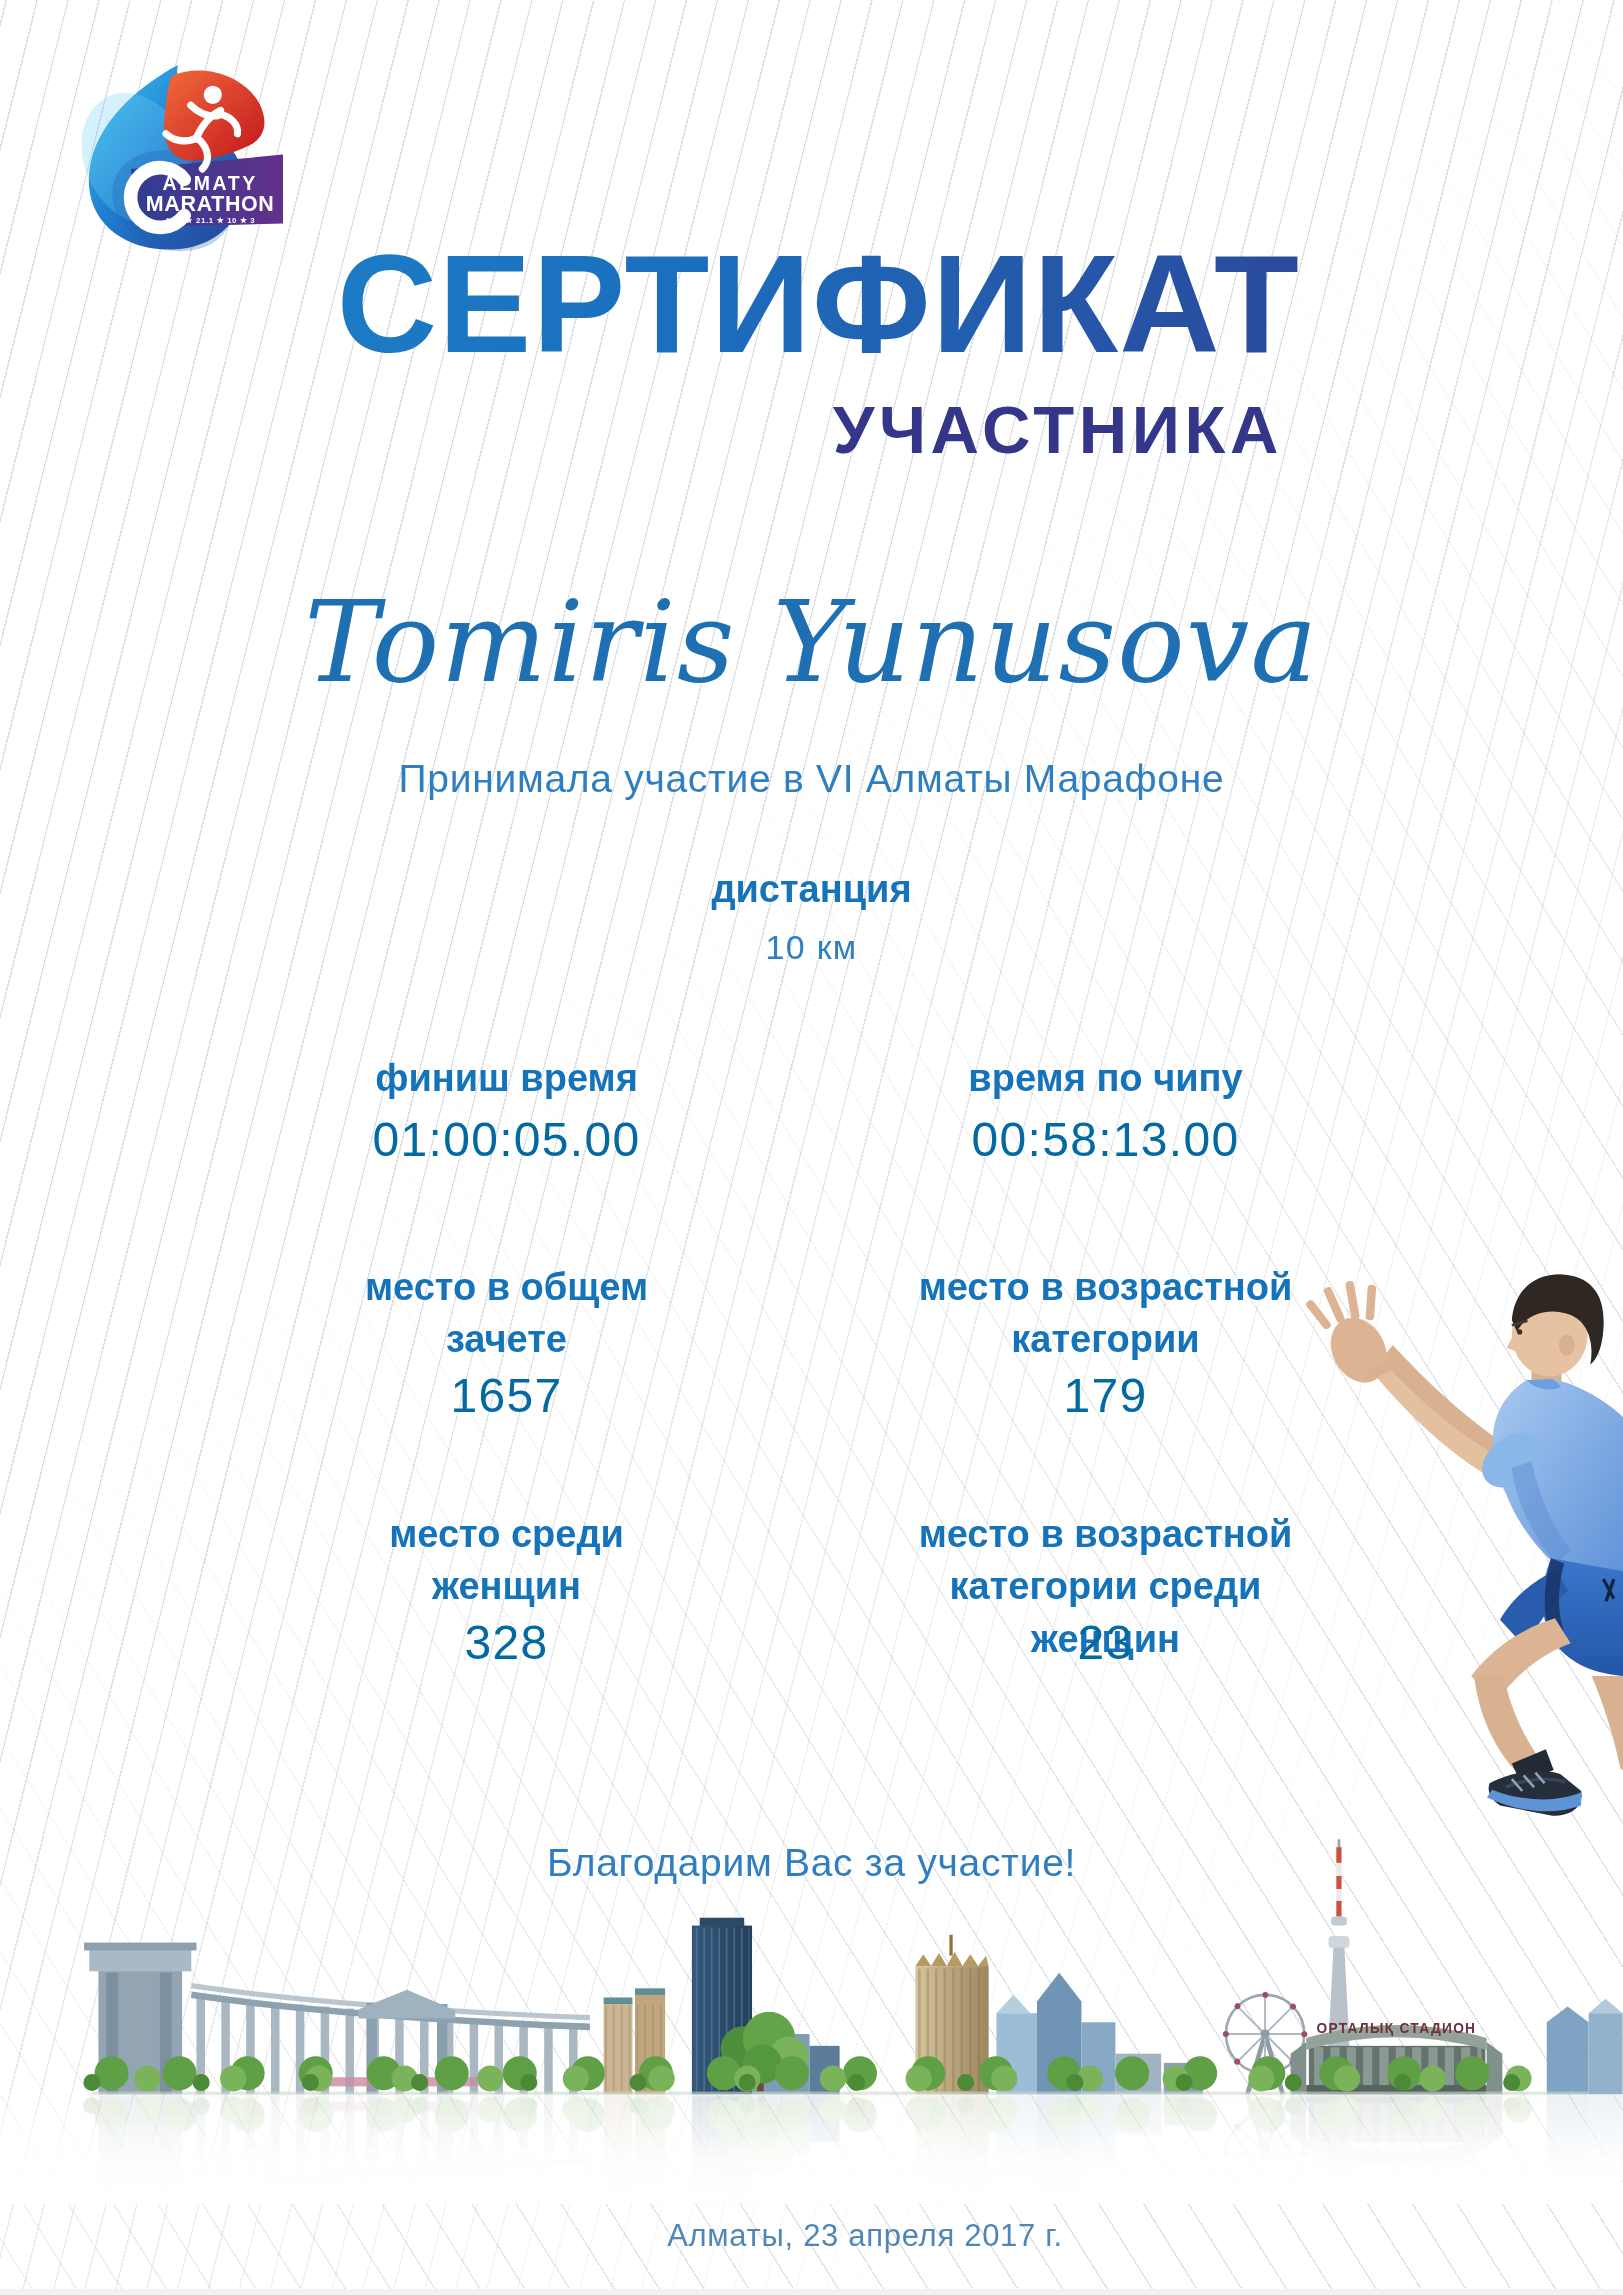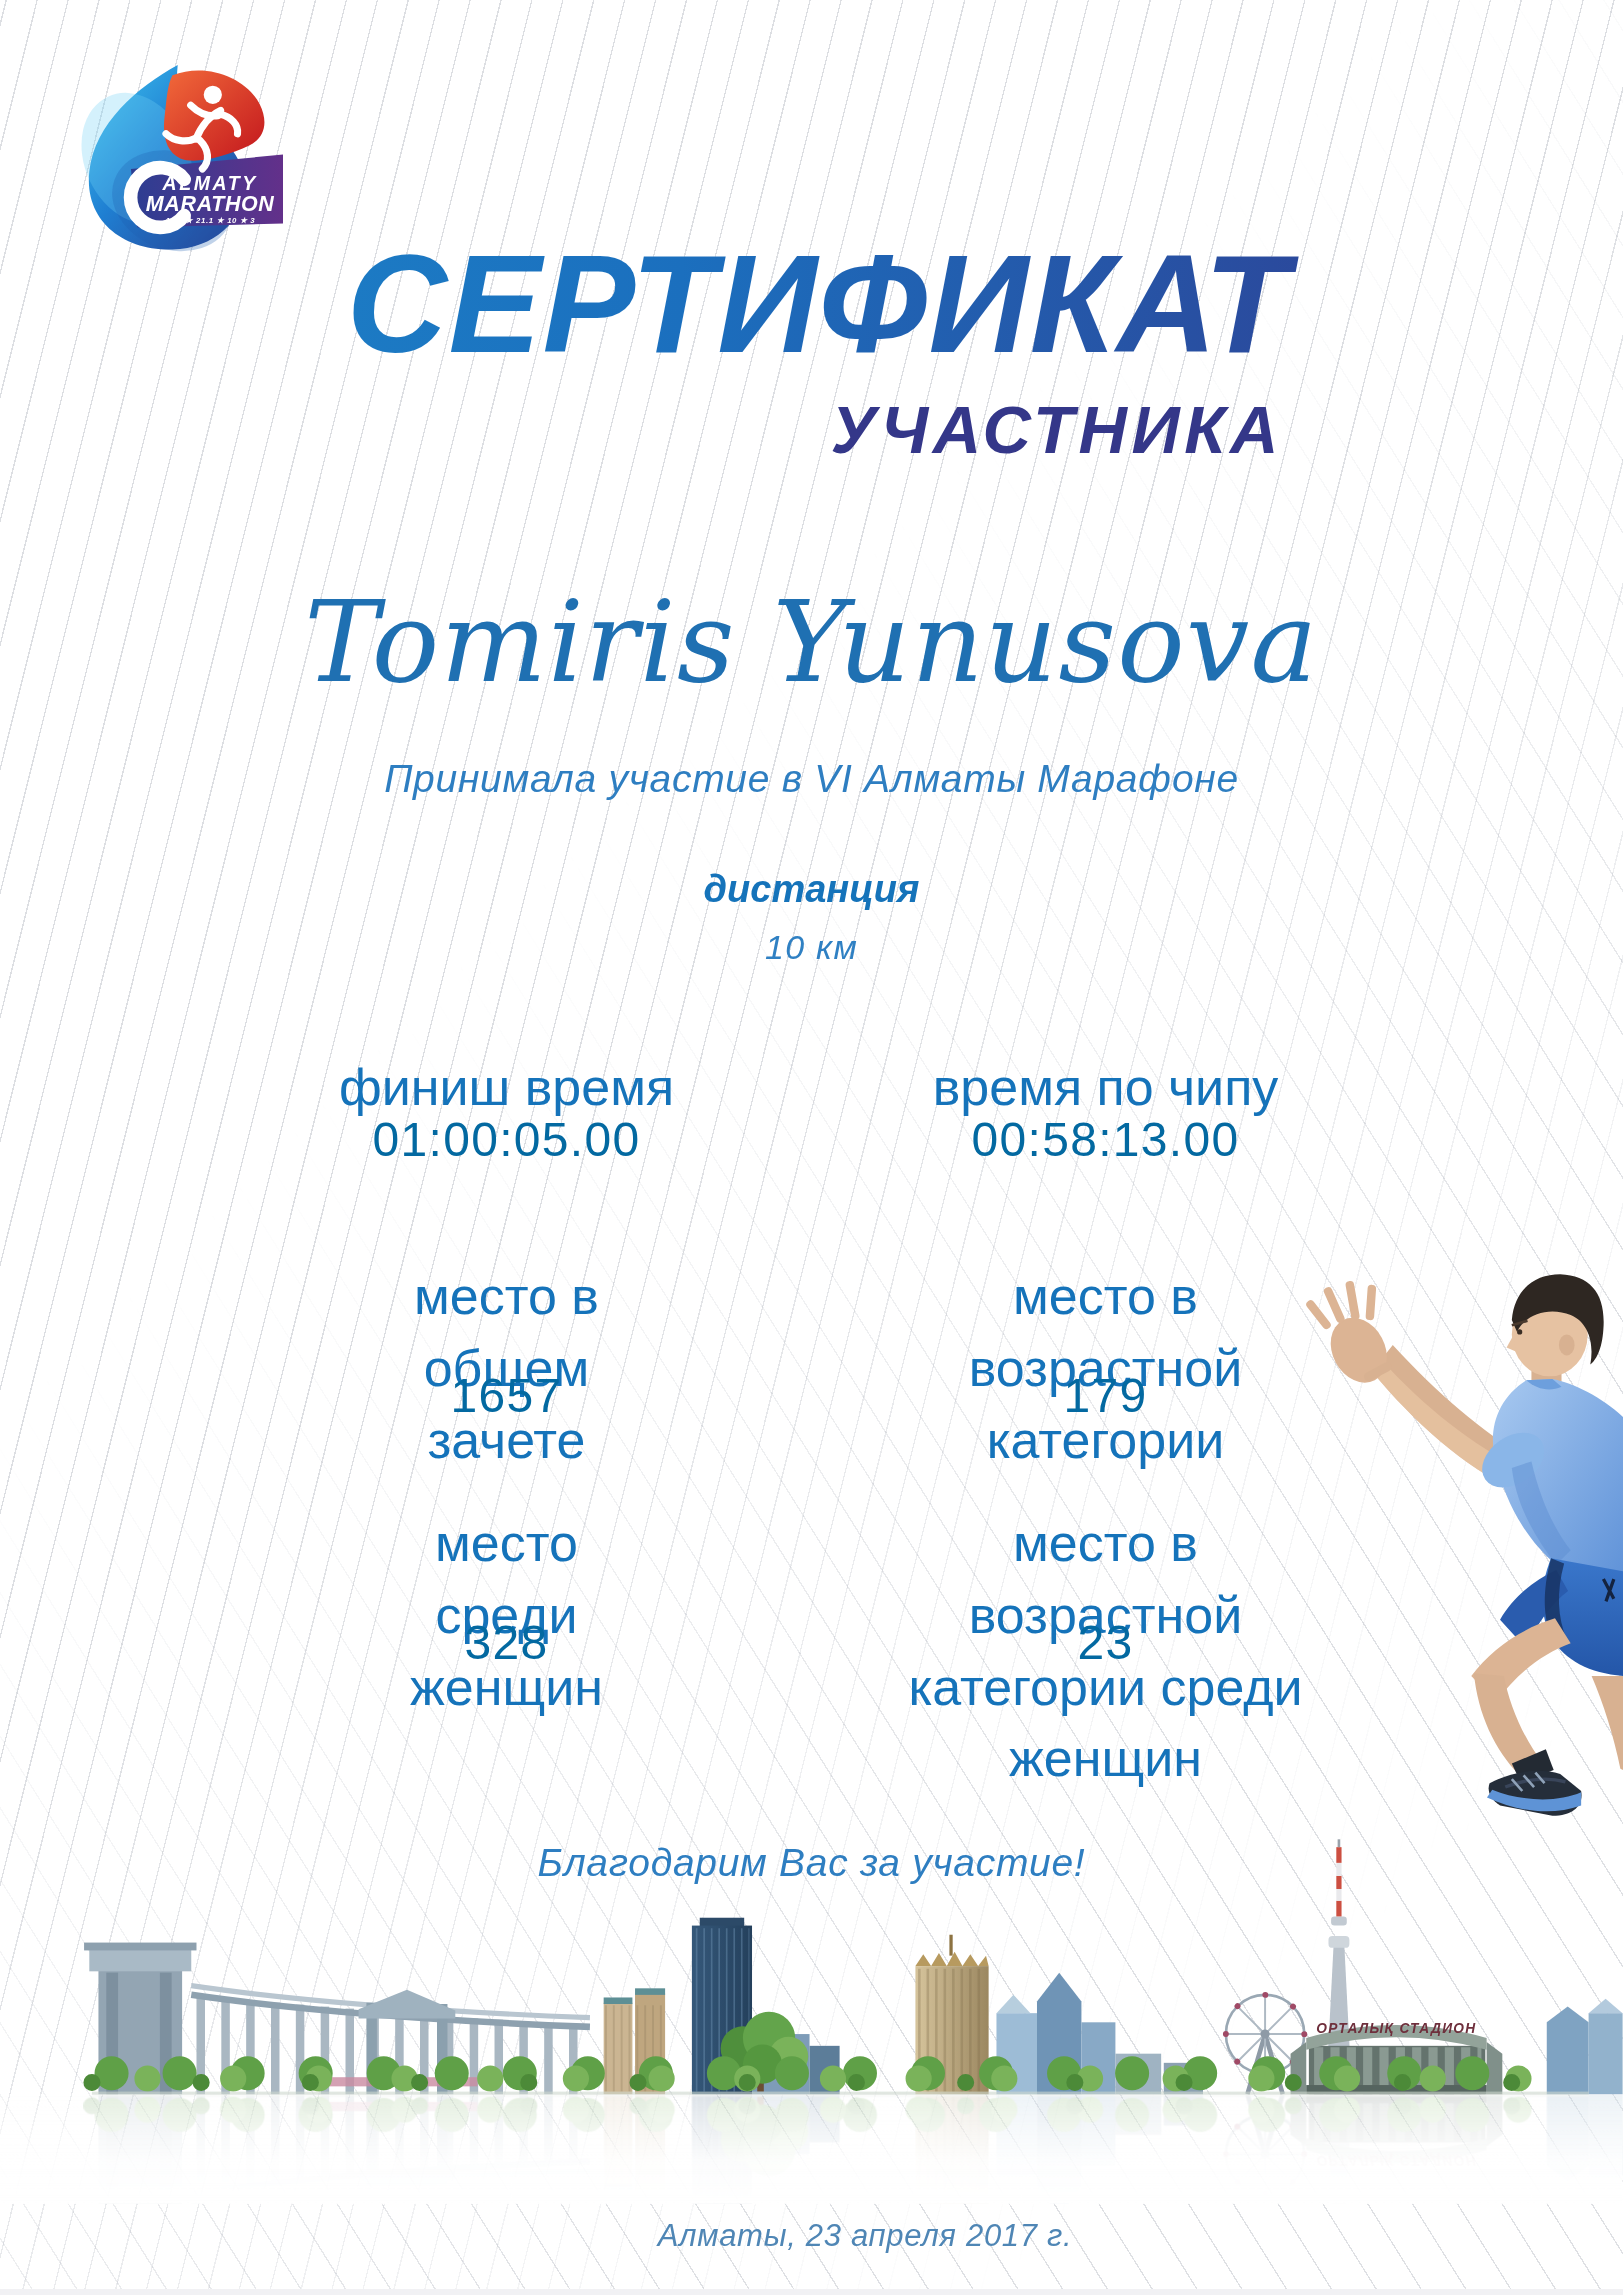--- a/index.html
+++ b/index.html
@@ -15,21 +15,21 @@
   .lines-a{
     background:repeating-linear-gradient(104deg, rgba(148,154,166,0.32) 0 1.3px, transparent 1.3px 30px);
     -webkit-mask-image:linear-gradient(135deg,#000 45%,transparent 80%);
             mask-image:linear-gradient(135deg,#000 45%,transparent 80%);
   }
   .lines-b{
     background:repeating-linear-gradient(58deg, rgba(148,154,166,0.30) 0 1.3px, transparent 1.3px 38px);
     -webkit-mask-image:linear-gradient(135deg,transparent 38%,#000 72%);
             mask-image:linear-gradient(135deg,transparent 38%,#000 72%);
   }
-  .abs{position:absolute;font-style:italic;}
+  .abs{position:absolute;}
   .center{left:0;right:0;text-align:center;}
 
   .logo{left:75px;top:58px;width:208px;height:201px;}
   .logo svg{width:100%;height:100%;display:block;}
 
   .title{
     top:234px;
     font-size:139px;font-weight:700;letter-spacing:1.3px;line-height:1;
     background:linear-gradient(90deg,#1d86ca 0%,#1b6fbe 42%,#33368b 100%);
     -webkit-background-clip:text;background-clip:text;color:transparent;padding-left:14px;
@@ -42,21 +42,21 @@
   .name{
     top:581px;
     font-family:"DejaVu Serif",serif;font-style:italic;
     font-size:112px;line-height:1.1;color:#1f70b2;letter-spacing:1.3px;
   }
   .participation{top:757px;font-size:39px;color:#2e7ec1;letter-spacing:0.7px;}
   .dist-label{top:868px;font-size:38px;font-weight:700;color:#1573ba;}
   .dist-value{top:922px;font-size:34px;color:#2f80c3;letter-spacing:1.3px;margin-top:6px;}
 
   .stat{position:absolute;width:471px;text-align:center;}
-  .stat .lbl{display:block;margin:0 auto;font-size:52px;font-weight:400;color:#1573ba;line-height:1.38;}
+  .stat .lbl{display:block;margin:0 auto;font-size:38px;font-weight:700;color:#1573ba;line-height:1.38;}
   .col-l{left:271px;} .col-r{left:870px;}
   .r1l{top:1052px;} .r1r{top:1052px;}
   .v1{top:1112px;} 
   .r2{top:1261px;} .v2{top:1368px;}
   .r3{top:1508px;} .v3{top:1615px;}
   .val{font-size:48px;color:#0369a1;letter-spacing:1.3px;}
   .w470{max-width:307px;} .w620{max-width:405px;} .w400{max-width:262px;} .w700{max-width:458px;}
 
   .thanks{top:1841px;font-size:39px;color:#2e7ec1;letter-spacing:0.7px;}
   .date{left:865px;top:2218px;transform:translateX(-50%);font-size:31px;color:#4f86b5;letter-spacing:0.7px;white-space:nowrap;}

